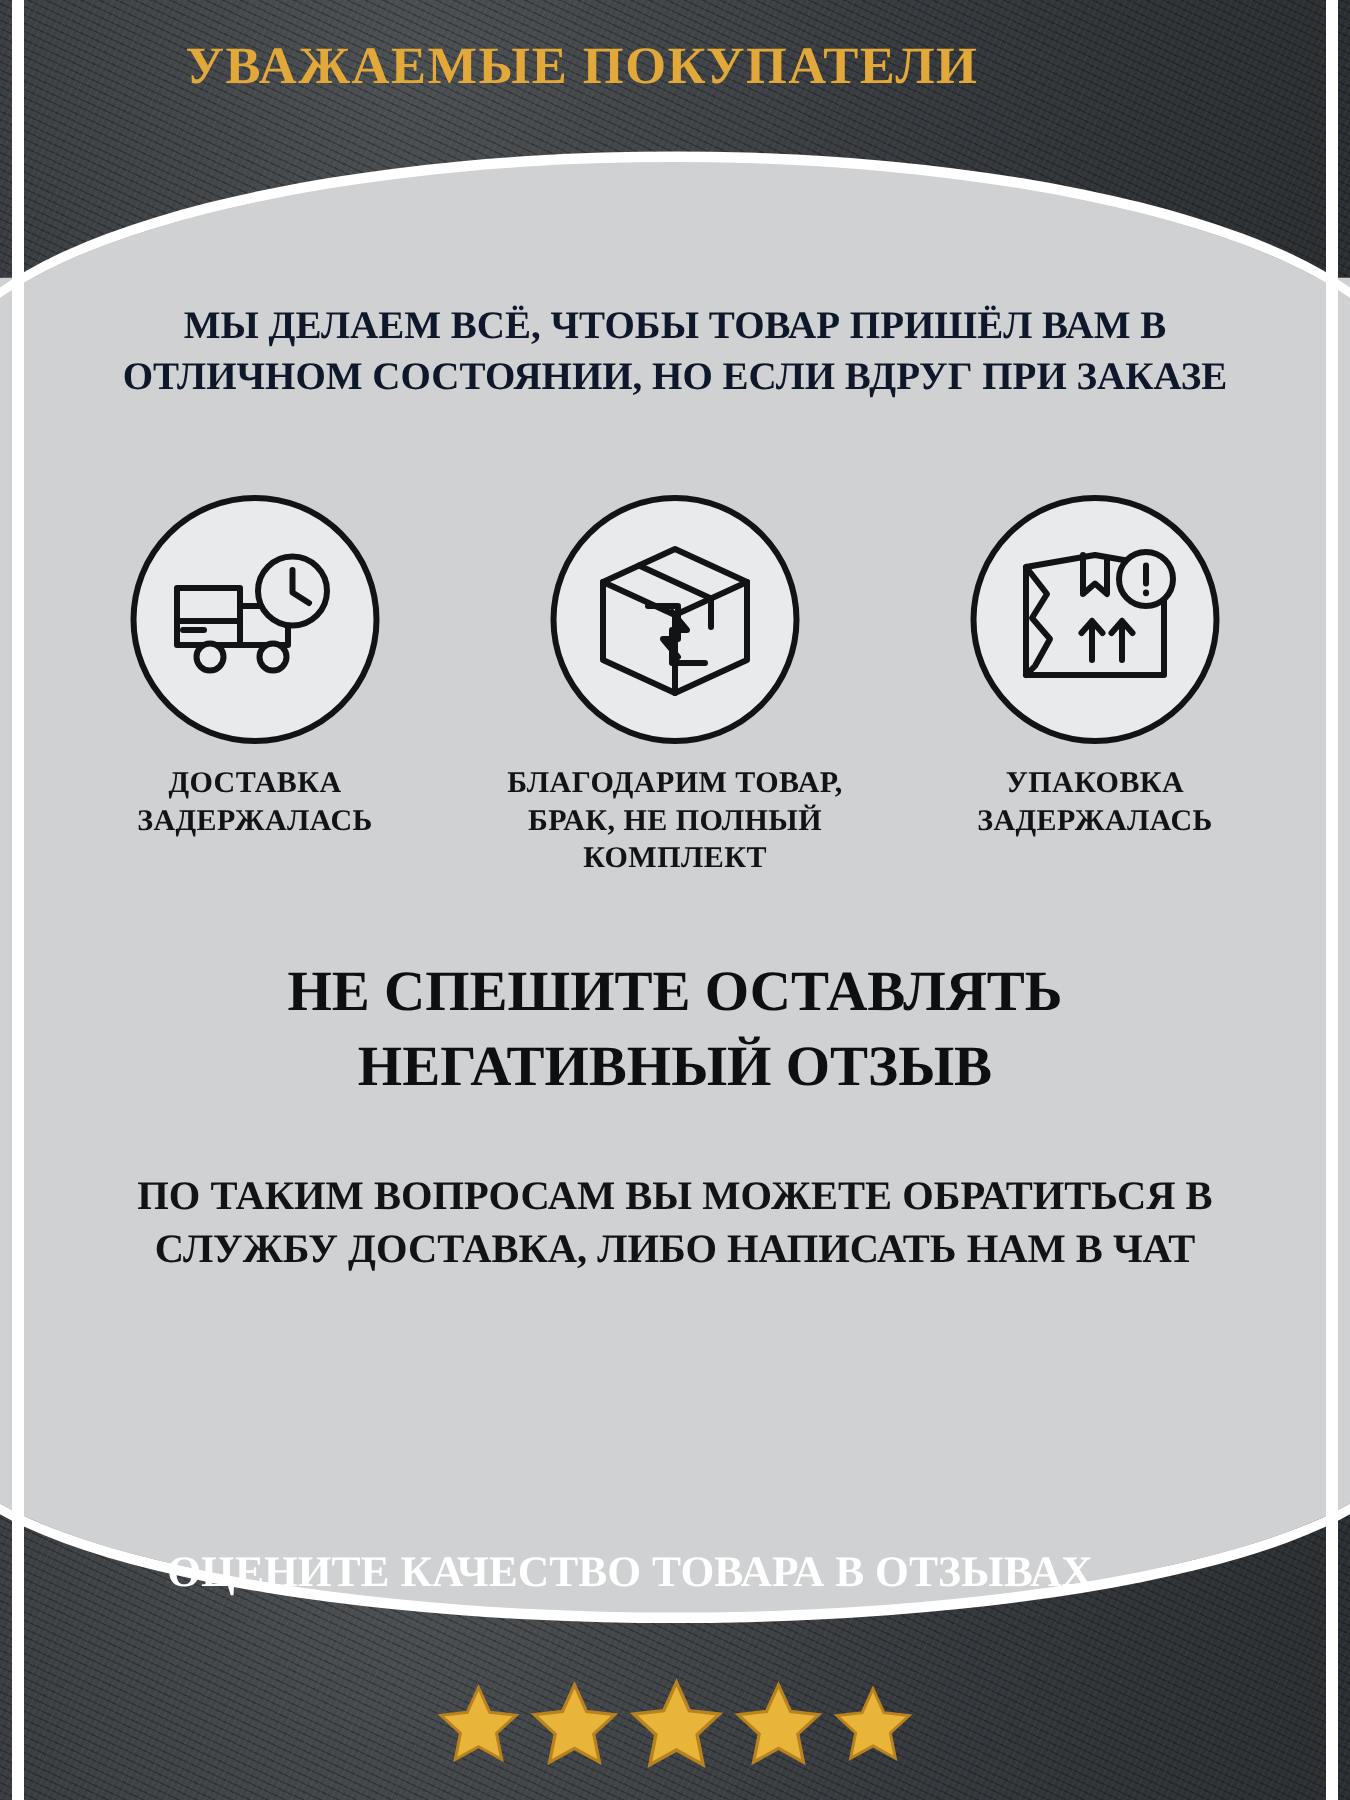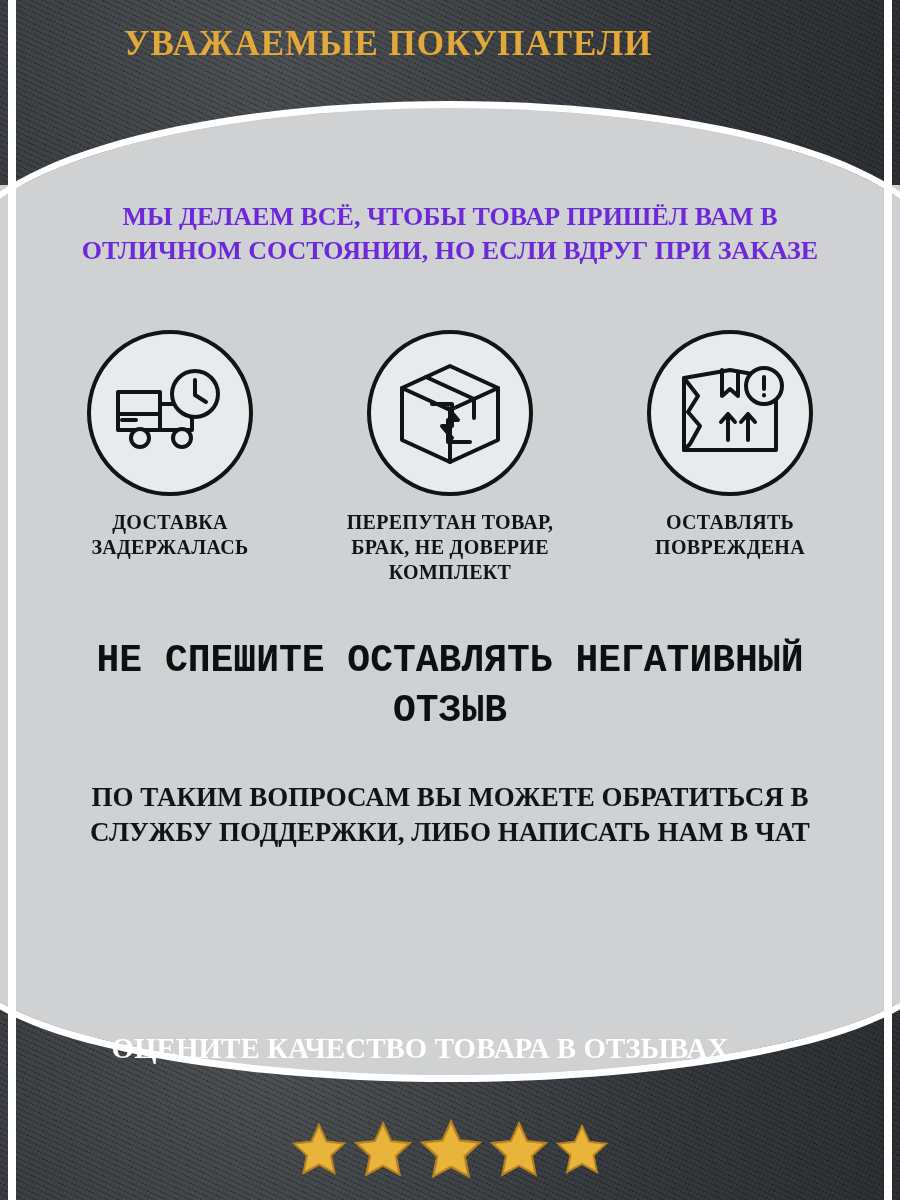--- a/index.html
+++ b/index.html
@@ -91,21 +91,21 @@
     font-weight: bold;
     line-height: 1.18;
   }
 
   .intro {
     position: absolute;
     top: 200px;
     left: 60px;
     width: 780px;
     text-align: center;
-    color: #6d28d9;
+    color: #0f172a;
     font-size: 26px;
     font-weight: bold;
     line-height: 1.3;
   }
 
   
   .icon-row {
     position: absolute;
     top: 330px;
     left: 40px;
@@ -144,21 +144,20 @@
   .big1 {
     position: absolute;
     top: 636px;
     left: 60px;
     width: 780px;
     text-align: center;
     color: #0d0f11;
     font-size: 38px;
     font-weight: bold;
     line-height: 1.32;
-    font-family: Liberation Mono, monospace;
   }
   .sub1 {
     position: absolute;
     top: 780px;
     left: 50px;
     width: 800px;
     text-align: center;
     color: #111315;
     font-size: 27px;
     font-weight: bold;
@@ -233,45 +232,45 @@
           <g fill="none" stroke="#111315" stroke-width="4" stroke-linejoin="round" stroke-linecap="round">
             <path d="M60 10 L108 32 L60 54 L12 32 Z"></path>
             <path d="M12 32 V84 L60 106 V54"></path>
             <path d="M108 32 V84 L60 106"></path>
             <path d="M36 21 L84 43 V62"></path>
             <path d="M42 48 h20 v22 h-10 l10 12"></path>
             <path d="M80 86 h-22 v-22 h10 l-10 -12"></path>
           </g>
         </svg>
       </div>
-      <div class="icon-caption">ПЕРЕПУТАН ТОВАР, БРАК, НЕ ДОВЕРИЕ КОМПЛЕКТ</div>
+      <div class="icon-caption">БЛАГОДАРИМ ТОВАР, БРАК, НЕ ПОЛНЫЙ КОМПЛЕКТ</div>
     </div>
 
     <div class="icon-cell">
       <div class="circle">
         <svg width="120" height="115" viewBox="0 0 120 115" aria-hidden="true">
           <g fill="none" stroke="#111315" stroke-width="4" stroke-linejoin="round" stroke-linecap="round">
             <path d="M14 22 L60 14 L106 22 V94 H14 Z"></path>
             <path d="M14 22 L28 40 L18 56 L30 70 L20 88 L14 94"></path>
             <path d="M52 14 v26 l8 -7 l8 7 V16"></path>
             <path d="M58 84 V58 M58 58 l-7 8 M58 58 l7 8"></path>
             <path d="M78 84 V58 M78 58 l-7 8 M78 58 l7 8"></path>
             <circle cx="94" cy="30" r="18" fill="#e9eaeb"></circle>
             <path d="M94 21 v12"></path>
             <path d="M94 39 v0.5"></path>
           </g>
         </svg>
       </div>
-      <div class="icon-caption">ОСТАВЛЯТЬ ПОВРЕЖДЕНА</div>
+      <div class="icon-caption">УПАКОВКА ЗАДЕРЖАЛАСЬ</div>
     </div>
 
   </div>
 
   <div class="big1">НЕ СПЕШИТЕ ОСТАВЛЯТЬ НЕГАТИВНЫЙ ОТЗЫВ</div>
-  <div class="sub1">ПО ТАКИМ ВОПРОСАМ ВЫ МОЖЕТЕ ОБРАТИТЬСЯ В СЛУЖБУ ПОДДЕРЖКИ, ЛИБО НАПИСАТЬ НАМ В ЧАТ</div>
+  <div class="sub1">ПО ТАКИМ ВОПРОСАМ ВЫ МОЖЕТЕ ОБРАТИТЬСЯ В СЛУЖБУ ДОСТАВКА, ЛИБО НАПИСАТЬ НАМ В ЧАТ</div>
 
   <div class="footer-title">ОЦЕНИТЕ КАЧЕСТВО ТОВАРА В ОТЗЫВАХ</div>
   <div class="stars">
     <svg width="56" height="54" viewBox="0 0 56 54">
       <polygon points="28,3 35.5,19.5 53,21.5 40,33.5 43.5,51 28,42.5 12.5,51 16,33.5 3,21.5 20.5,19.5" fill="#e8b53a" stroke="#b8821f" stroke-width="2"></polygon>
     </svg>
     <svg width="60" height="58" viewBox="0 0 56 54">
       <polygon points="28,3 35.5,19.5 53,21.5 40,33.5 43.5,51 28,42.5 12.5,51 16,33.5 3,21.5 20.5,19.5" fill="#e8b53a" stroke="#b8821f" stroke-width="2"></polygon>
     </svg>
     <svg width="64" height="62" viewBox="0 0 56 54">

